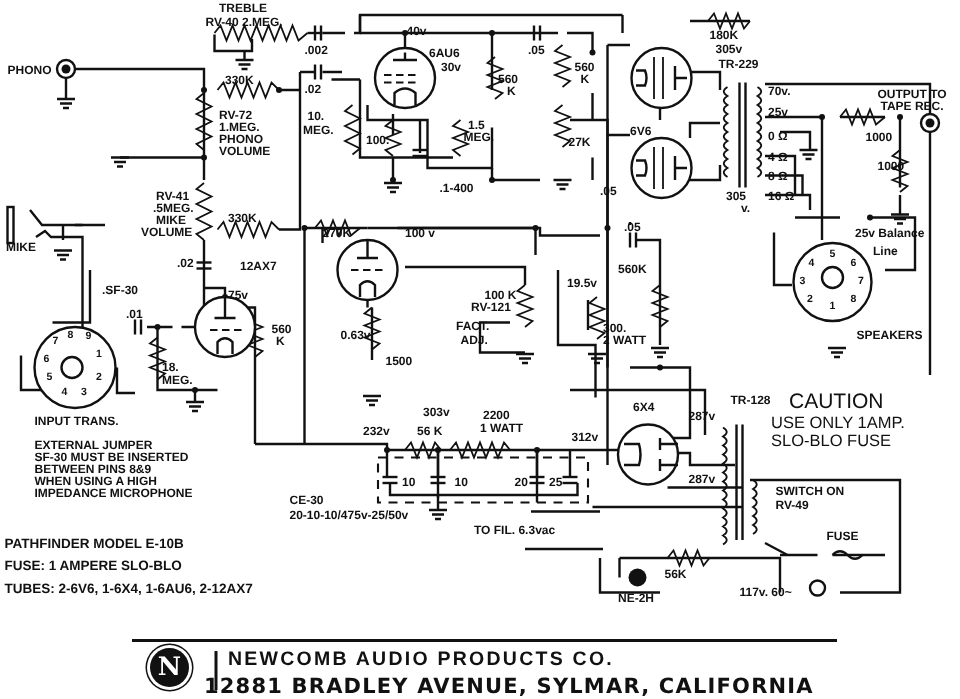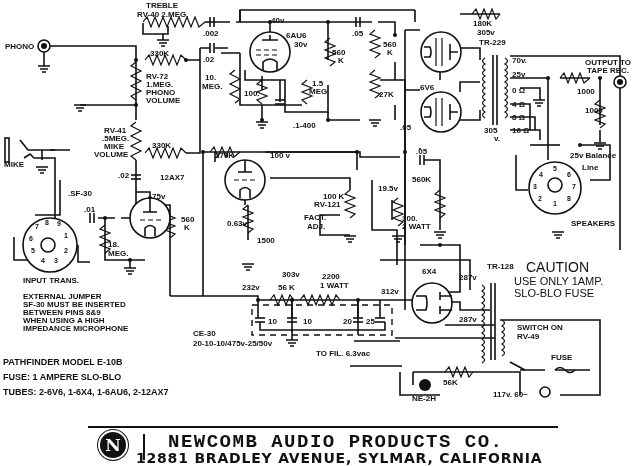--- a/index.html
+++ b/index.html
@@ -11,21 +11,21 @@
   .dot { fill: #111; }
   .tube { stroke: #111; stroke-width: 1.6; fill: #fff; }
   .lbl { font-family: "Liberation Sans", sans-serif; font-weight: bold; font-size: 8px; fill: #111; }
   .lbls { font-family: "Liberation Sans", sans-serif; font-weight: bold; font-size: 7px; fill: #111; }
   .caution1 { font-family: "Liberation Sans", sans-serif; font-size: 14px; fill: #111; }
   .caution2 { font-family: "Liberation Sans", sans-serif; font-size: 11px; fill: #111; }
   .model { font-family: "Liberation Sans", sans-serif; font-weight: bold; font-size: 9px; fill: #111; }
   .footer { position: absolute; left: 88px; top: 426px; width: 470px; height: 38px; border-top: 2px solid #111; border-bottom: 2px solid #111; }
   .logo { position: absolute; left: 12px; top: 4px; width: 26px; height: 26px; border-radius: 50%; background: #111; color: #fff; font-family: "DejaVu Serif", serif; font-weight: bold; font-size: 17px; text-align: center; line-height: 26px; box-shadow: 0 0 0 2px #fff, 0 0 0 3px #111; }
   .vbar { position: absolute; left: 55px; top: 6px; width: 2px; height: 26px; background: #111; }
-  .company { position: absolute; left: 80px; top: 3px; font-family: Liberation Mono, monospace; font-weight: bold; font-size: 19px; letter-spacing: 1.5px; }
+  .company { position: absolute; left: 64px; top: 3px; font-family: Liberation Sans, sans-serif; font-weight: bold; font-size: 13px; letter-spacing: 1.5px; }
   .address { position: absolute; left: 48px; top: 22px; font-family: "DejaVu Sans", sans-serif; font-weight: bold; font-size: 14px; letter-spacing: 0.8px; }
 </style>
 </head>
 <body>
 
 <svg class="schem" viewBox="0 0 640 466">
 
   <g>
 
     <path class="w" d="M50 46 H136 V60"></path>

